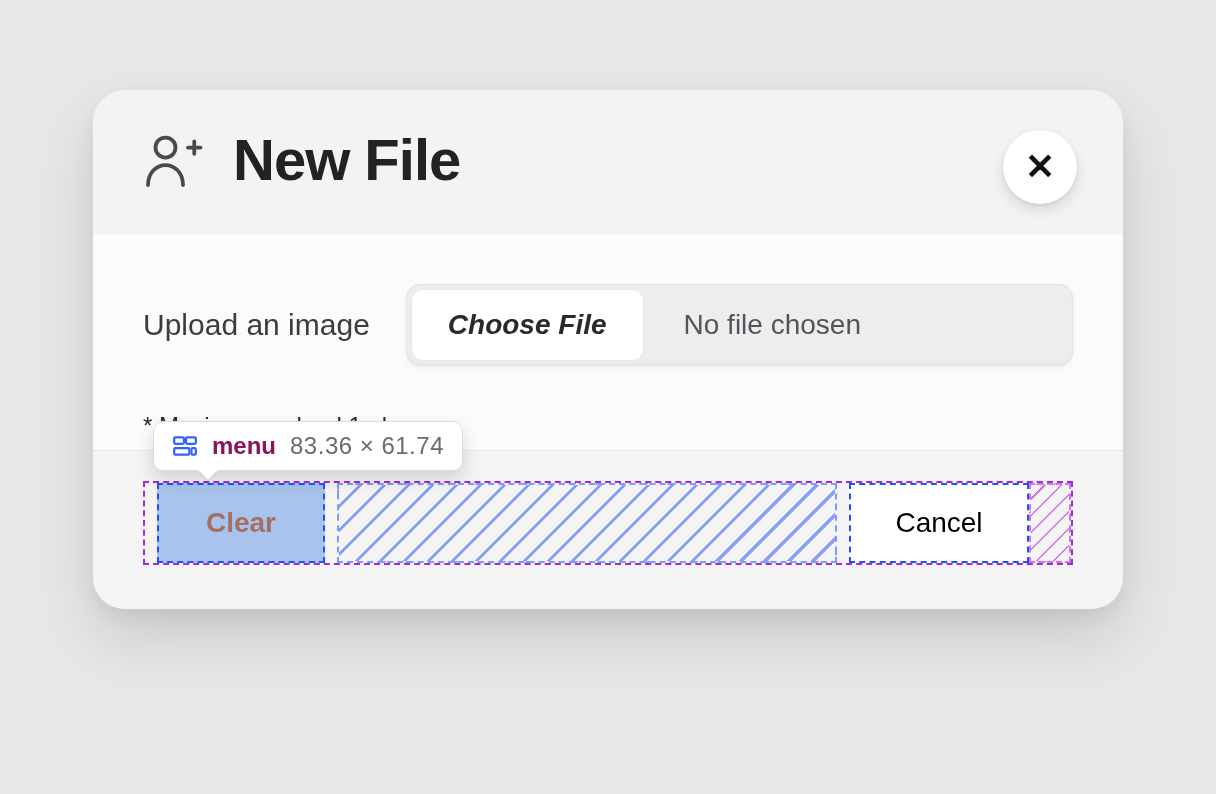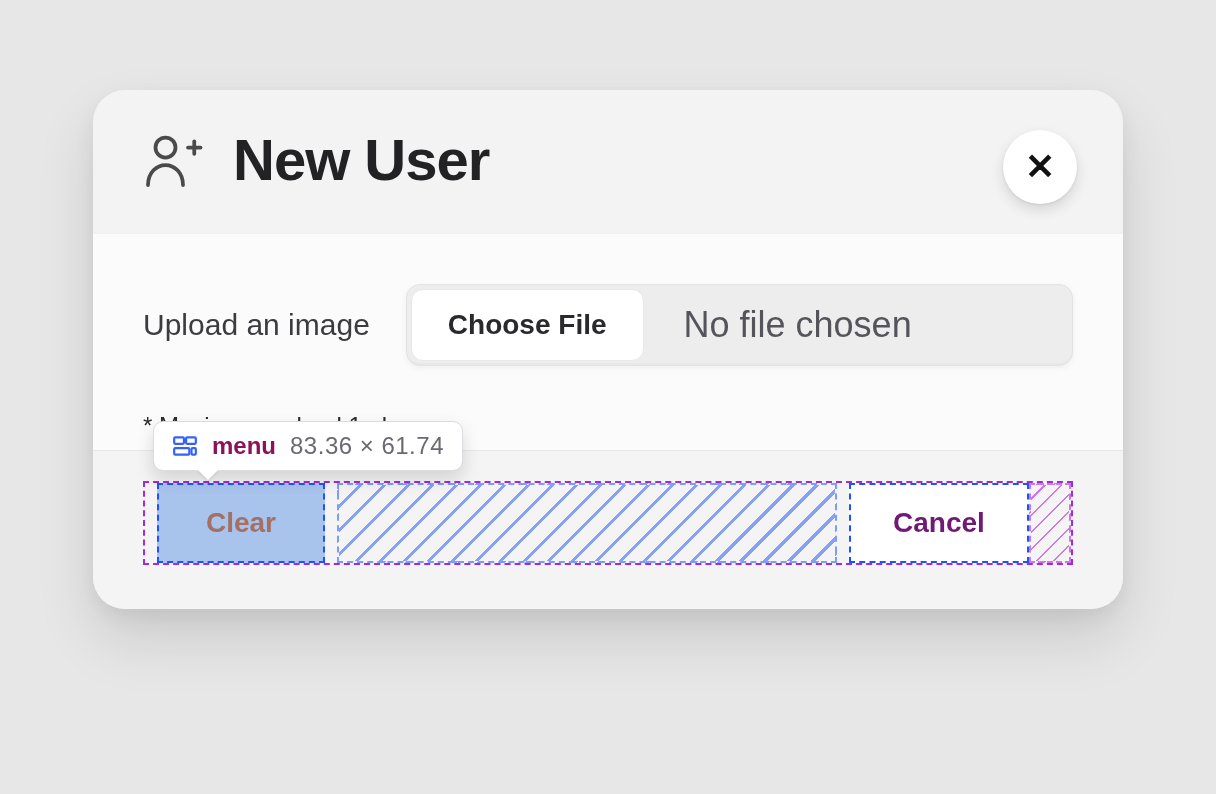--- a/index.html
+++ b/index.html
@@ -88,26 +88,27 @@
     background: #ffffff;
     border: 1px solid #e7e7ea;
     border-radius: 12px;
     margin: 4px;
     padding: 0 36px;
     font-size: 28px;
     font-weight: 800;
     color: #2a2a2e;
     display:flex; align-items:center;
     cursor: pointer;
+    font-style: italic;
   }
   .file-status {
     flex: 1;
     display:flex; align-items:center;
     padding-left: 36px;
-    font-size: 36px;
+    font-size: 28px;
     color: #54545a;
   }
 
   .hint {
     margin-top: 46px;
     font-size: 24px;
     color: #2b2b2e;
   }
 
   
@@ -149,22 +150,22 @@
         -45deg,
         transparent 0 14px,
         #2b5bff 14px 17px
       );
     opacity: 0.55;
   }
 
   .cancel-box {
     width: 180px;
     background: #ffffff;
-    font-weight: 700;
-    color: #701a75;
+    font-weight: 400;
+    color: #000000;
   }
   .gap-box {
     width: 42px;
     background:
       repeating-linear-gradient(
         -45deg,
         transparent 0 10px,
         #c04fe2 10px 12px
       );
     border: 2px dashed #c04fe2;
@@ -216,21 +217,21 @@
 
   <div class="modal-header">
     <span class="user-plus-icon">
       <svg viewBox="0 0 48 48" fill="none" stroke="currentColor" stroke-width="3" stroke-linecap="round">
         <circle cx="18" cy="14" r="8"></circle>
         <path d="M4 44c0-10 7-16 14-16s14 6 14 16"></path>
         <line x1="36" y1="14" x2="46" y2="14"></line>
         <line x1="41" y1="9" x2="41" y2="19"></line>
       </svg>
     </span>
-    <h1 class="modal-title">New User</h1>
+    <h1 class="modal-title">New File</h1>
     <button class="close-btn">
       <span>✕</span>
     </button>
   </div>
 
   <div class="modal-body">
     <div class="upload-row">
       <span class="upload-label">Upload an image</span>
       <div class="file-picker">
         <button class="choose-file">Choose File</button>

